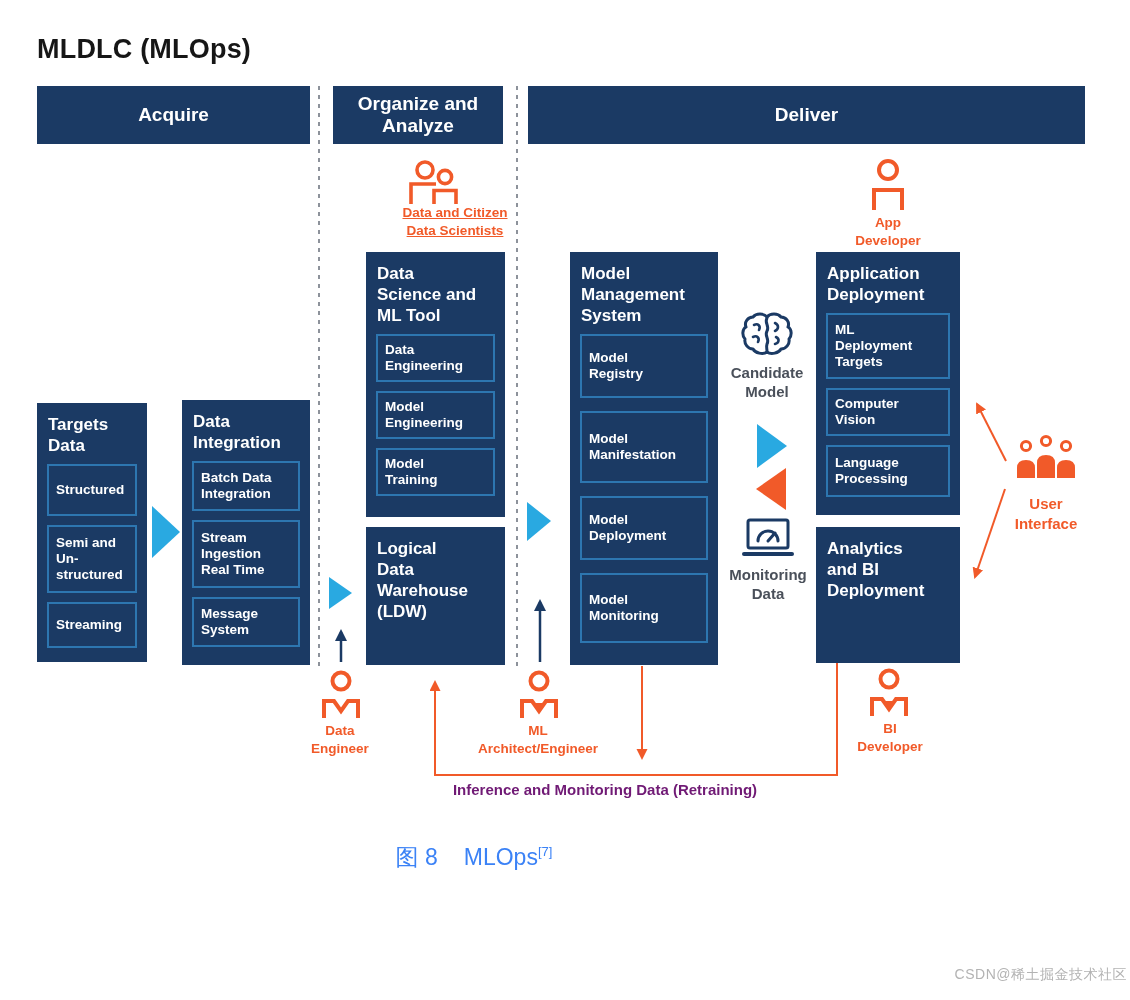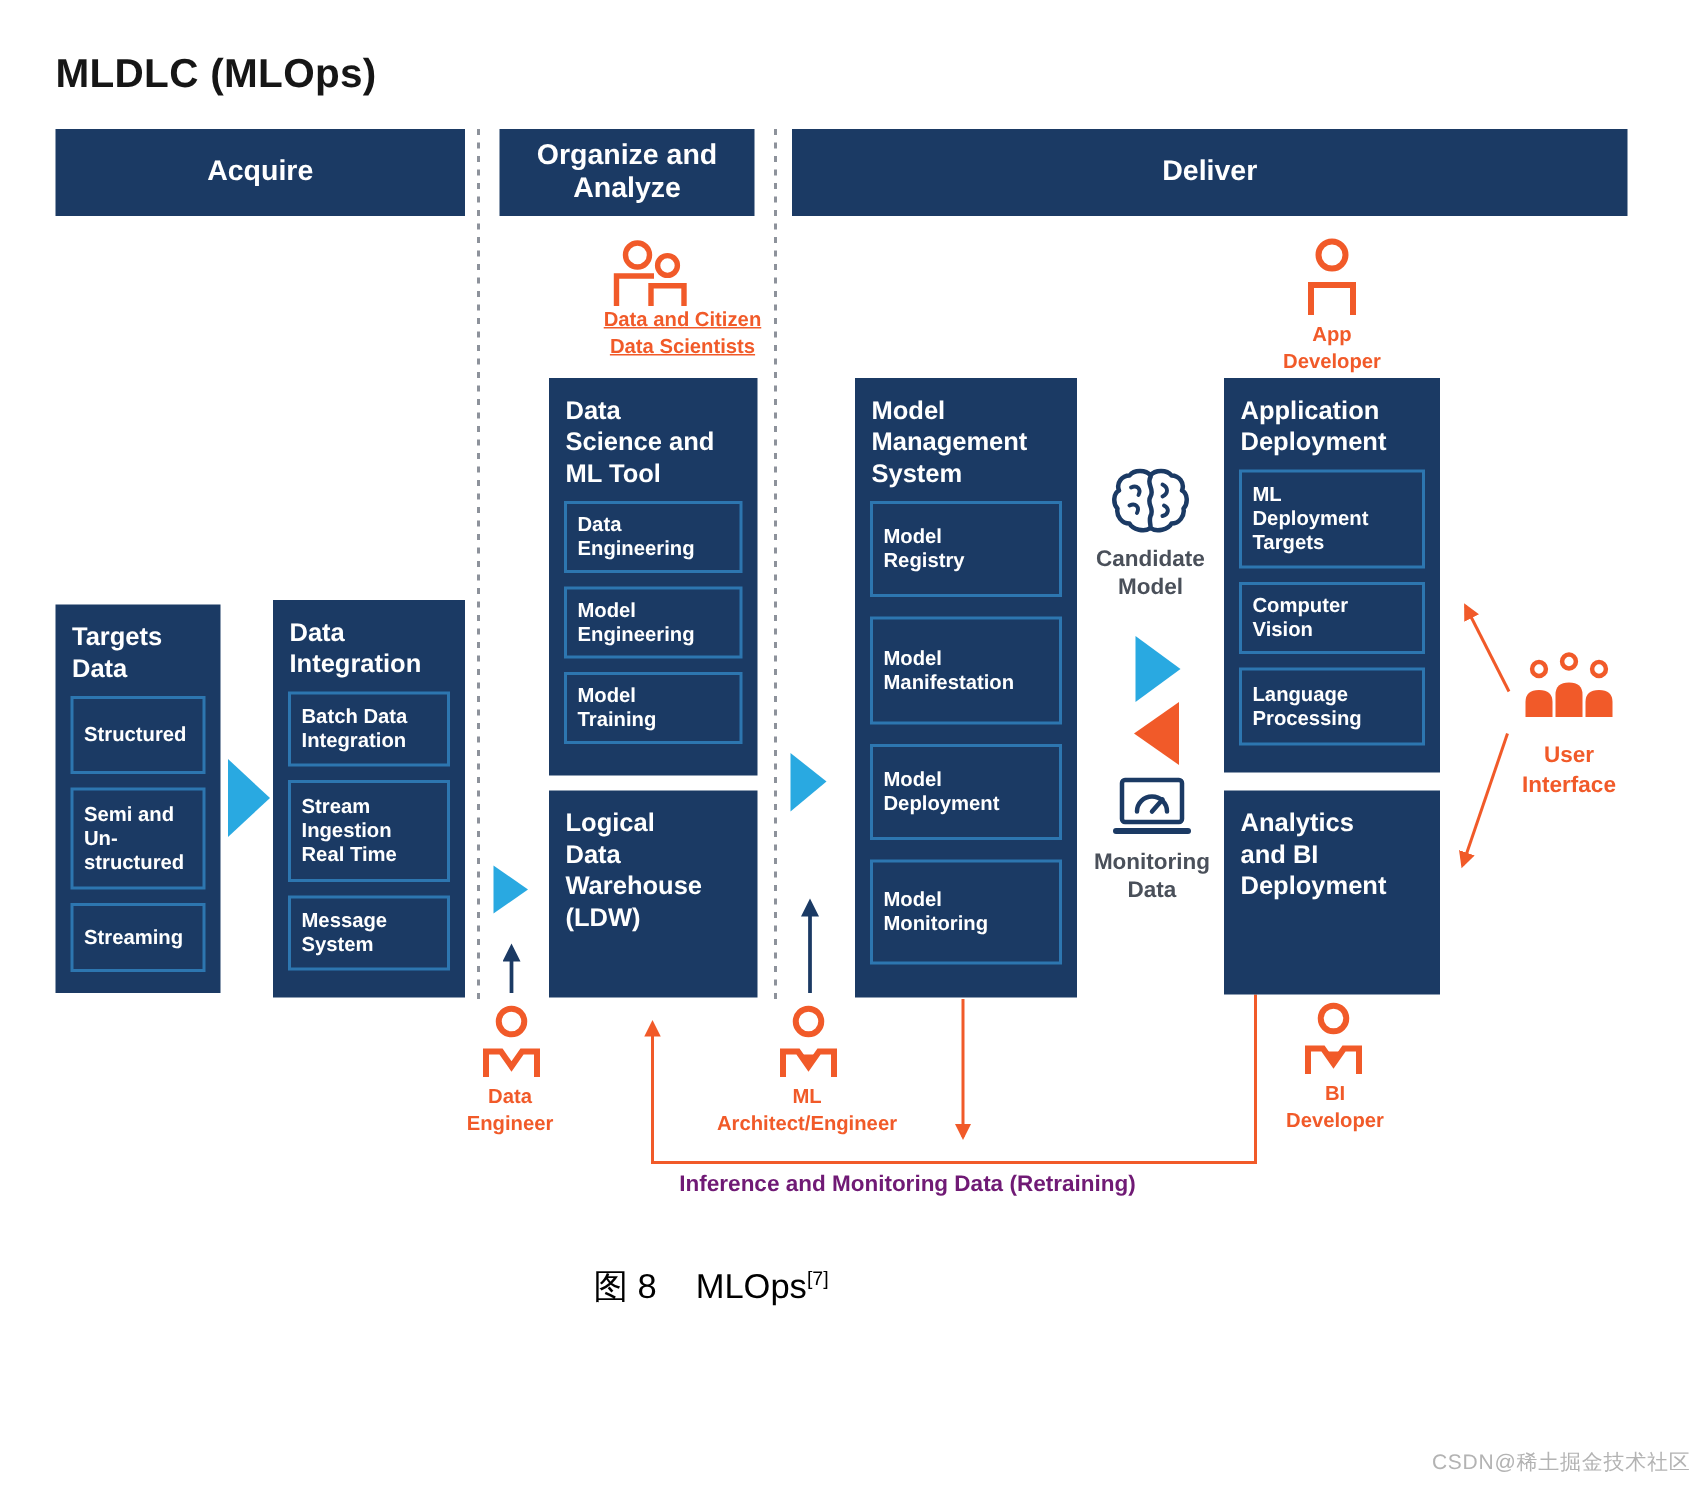--- a/index.html
+++ b/index.html
@@ -10,21 +10,21 @@
          align-items:center;justify-content:center;text-align:center;font-weight:800;font-size:19px;line-height:1.15;}
   .box{position:absolute;background:#1b3a64;color:#fff;box-sizing:border-box;padding:9px;}
   .box-title{font-weight:800;font-size:17px;line-height:21px;margin:2px 0 8px 2px;white-space:pre-line;}
   .sub{border:2px solid #2d76b0;color:#fff;font-weight:700;font-size:13.5px;line-height:16px;
        box-sizing:border-box;display:flex;align-items:center;padding:4px 7px;margin:0 1px 9px 1px;white-space:pre-line;}
   .actor-label{position:absolute;text-align:center;color:#f15a29;font-weight:800;font-size:13.5px;line-height:1.3;white-space:pre-line;}
   .gray-label{position:absolute;text-align:center;color:#4a505a;font-weight:600;font-size:15px;line-height:1.25;white-space:pre-line;}
   .icon-wrap{position:absolute;}
   .retrain-label{position:absolute;left:380px;top:781px;width:450px;text-align:center;
                  font-size:15px;font-weight:800;color:#701a75;}
-  .caption{position:absolute;left:0;top:842px;width:948px;text-align:center;color:#000000;font-size:23px;}
+  .caption{position:absolute;left:0;top:842px;width:948px;text-align:center;color:#3b82f6;font-size:23px;}
   .caption .fig{margin-right:26px;}
   .caption sup{font-size:13px;}
   .watermark{position:absolute;right:3px;top:966px;font-size:14px;color:#b3b3b3;letter-spacing:.5px;}
   svg{display:block;}
   .overlay{position:absolute;left:0;top:0;}
 </style>
 </head>
 <body>
 
 <div class="stage">

